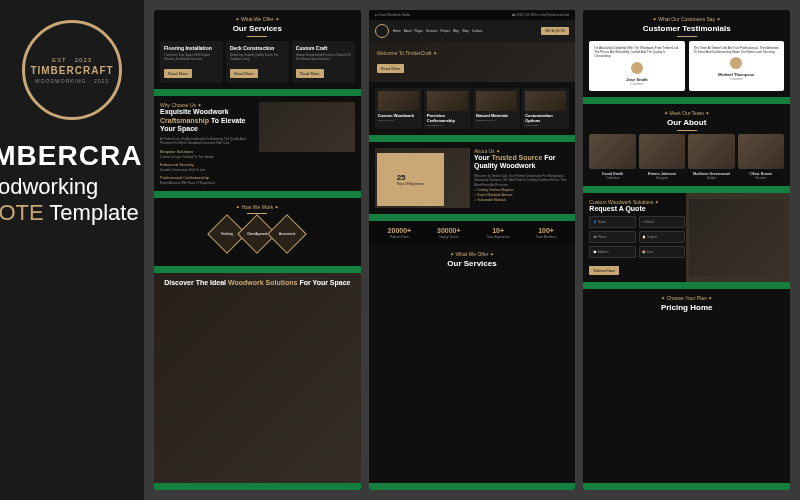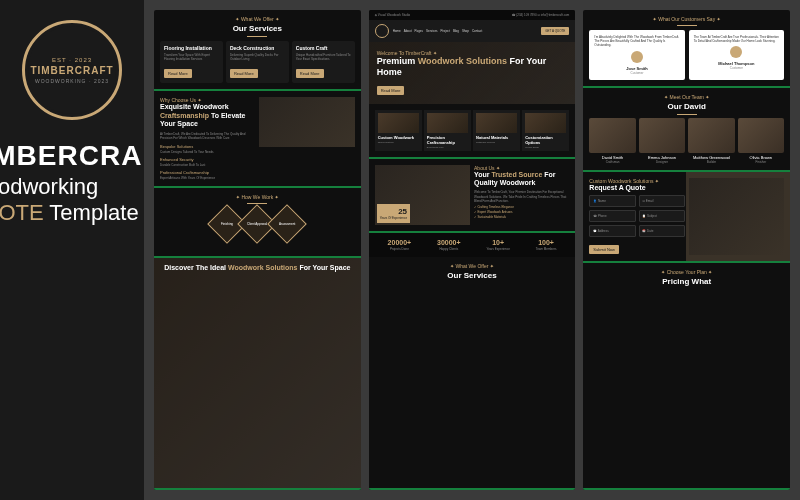--- a/index.html
+++ b/index.html
@@ -11,21 +11,21 @@
 .logo-inner{background:#1a1a1a;border-radius:50%;width:88px;height:88px;display:flex;flex-direction:column;align-items:center;justify-content:center}
 .logo-est{font-size:6px;color:#c9a876;letter-spacing:1px}
 .logo-brand{font-size:10px;color:#c9a876;font-weight:bold;letter-spacing:1px;margin:2px 0}
 .logo-sub{font-size:5px;color:#888;letter-spacing:1px}
 .title-area{padding:5px}
 .main-title{color:#fff;font-size:28px;font-weight:bold;letter-spacing:1px}
 .subtitle{color:#fff;font-size:22px;margin-top:2px}
 .subtitle .accent{color:#c9a876}
 .previews{flex:1;display:flex;gap:8px;padding:10px;background:#3a3a3a}
 .col{flex:1;background:#0f0f0f;border-radius:2px;overflow:hidden;display:flex;flex-direction:column}
-.section{padding:6px;border-bottom:2px solid #15803d}
+.section{padding:6px;border-bottom:7px solid #15803d}
 .eyebrow{color:#c9a876;font-size:5px;text-align:center}
 .sec-title{color:#fff;font-size:8px;text-align:center;font-weight:bold;margin-top:2px}
 .divider{width:20px;height:1px;background:#c9a876;margin:3px auto}
 .cards{display:flex;gap:3px;margin-top:4px}
 .card{flex:1;background:#1a1a1a;padding:4px;border-radius:2px}
 .card-title{color:#fff;font-size:5px;font-weight:bold}
 .card-text{color:#888;font-size:3px;margin-top:2px;line-height:1.4}
 .btn{background:#c9a876;color:#1a1a1a;font-size:4px;padding:2px 4px;display:inline-block;margin-top:3px;border-radius:1px}
 .dark-img{background:linear-gradient(135deg,#2a2520,#3a3228);height:50px}
 .split{display:flex;gap:4px}
@@ -160,21 +160,20 @@
           <span>Services</span>
           <span>Project</span>
           <span>Blog</span>
           <span>Shop</span>
           <span>Contact</span>
         </div>
         <div class="nav-cta">GET A QUOTE</div>
       </div>
       <div class="hero">
         <div class="eyebrow text-left">Welcome To TimberCraft ✦</div>
-        <div class="h2" style="font-size:9px"><span>Premium </span><span class="accent">Woodwork Solutions</span><span> For Your Home</span></div>
         <div class="btn" style="margin-top:5px">Read More</div>
       </div>
       <div class="section feature-cards">
         <div class="fcard">
             <div class="fcard-img"></div>
             <div class="fcard-title">Custom Woodwork</div>
             <div class="fcard-text">Tailored Solutions</div>
           </div>
         <div class="fcard">
             <div class="fcard-img"></div>
@@ -188,21 +187,21 @@
           </div>
         <div class="fcard">
             <div class="fcard-img"></div>
             <div class="fcard-title">Customization Options</div>
             <div class="fcard-text">Flexible Design</div>
           </div>
       </div>
       <div class="section split">
         <div style="position:relative">
           <div class="dark-img" style="height:60px"></div>
-          <div style="position:absolute;bottom:2px;left:2px;background:#c9a876;padding:3px;text-align:right">
+          <div style="position:absolute;bottom:2px;left:2px;background:#c9a876;padding:20px;text-align:left">
             <div style="color:#1a1a1a;font-size:8px;font-weight:bold">25</div>
             <div style="color:#1a1a1a;font-size:3px">Years Of Experience</div>
           </div>
         </div>
         <div class="text-left">
           <div class="eyebrow text-left">About Us ✦</div>
           <div class="h2"><span>Your </span><span class="accent">Trusted Source</span><span> For Quality Woodwork</span></div>
           <div class="body-text">Welcome To TimberCraft, Your Premier Destination For Exceptional Woodwork Solutions. We Take Pride In Crafting Timeless Pieces That Blend Form And Function.</div>
           <div class="bullet-text" style="color:#c9a876">✓ <span>Crafting Timeless Elegance</span></div>
           <div class="bullet-text" style="color:#c9a876">✓ <span>Expert Woodwork Artisans</span></div>
@@ -229,39 +228,40 @@
       </div>
       <div class="section" style="flex:1">
         <div class="eyebrow">✦ What We Offer ✦</div>
         <div class="sec-title">Our Services</div>
       </div>
     </div>
 
     <div class="col">
       <div class="section">
         <div class="eyebrow">✦ What Our Customers Say ✦</div>
+        <div class="sec-title">Customer Testimonials</div>
         <div class="divider"></div>
         <div class="cards" style="gap:4px">
           <div class="testimonial">
             <div class="test-text">I'm Absolutely Delighted With The Woodwork From TimberCraft. The Pieces Are Beautifully Crafted And The Quality Is Outstanding.</div>
             <div class="avatar"></div>
             <div class="test-name">Jose Smith</div>
             <div class="test-role">Customer</div>
           </div>
           <div class="testimonial">
             <div class="test-text">The Team At TimberCraft Are True Professionals. Their Attention To Detail And Craftsmanship Made Our Home Look Stunning.</div>
             <div class="avatar"></div>
             <div class="test-name">Michael Thompson</div>
             <div class="test-role">Customer</div>
           </div>
         </div>
       </div>
       <div class="section">
         <div class="eyebrow">✦ Meet Our Team ✦</div>
-        <div class="sec-title">Our David</div>
+        <div class="sec-title">Our About</div>
         <div class="divider"></div>
         <div class="team-grid">
           <div class="team-card">
               <div class="team-img"></div>
               <div class="team-name">David Smith</div>
               <div class="team-role">Craftsman</div>
             </div>
           <div class="team-card">
               <div class="team-img"></div>
               <div class="team-name">Emma Johnson</div>
@@ -294,17 +294,17 @@
           <div class="form-row">
             <div class="form-field">💬 Address</div>
             <div class="form-field">📅 Date</div>
           </div>
           <div class="btn" style="margin-top:4px">Submit Now</div>
         </div>
         <div class="dark-img" style="height:auto"></div>
       </div>
       <div class="section" style="flex:1">
         <div class="eyebrow">✦ Choose Your Plan ✦</div>
-        <div class="sec-title">Pricing What</div>
+        <div class="sec-title">Pricing Home</div>
       </div>
     </div>
   </div>
 </div>
 
 </body></html>

